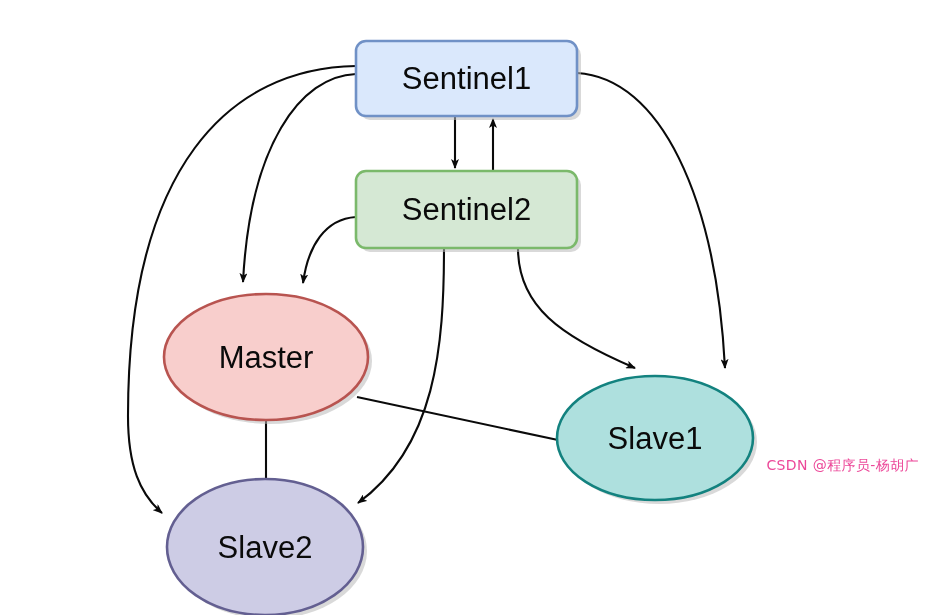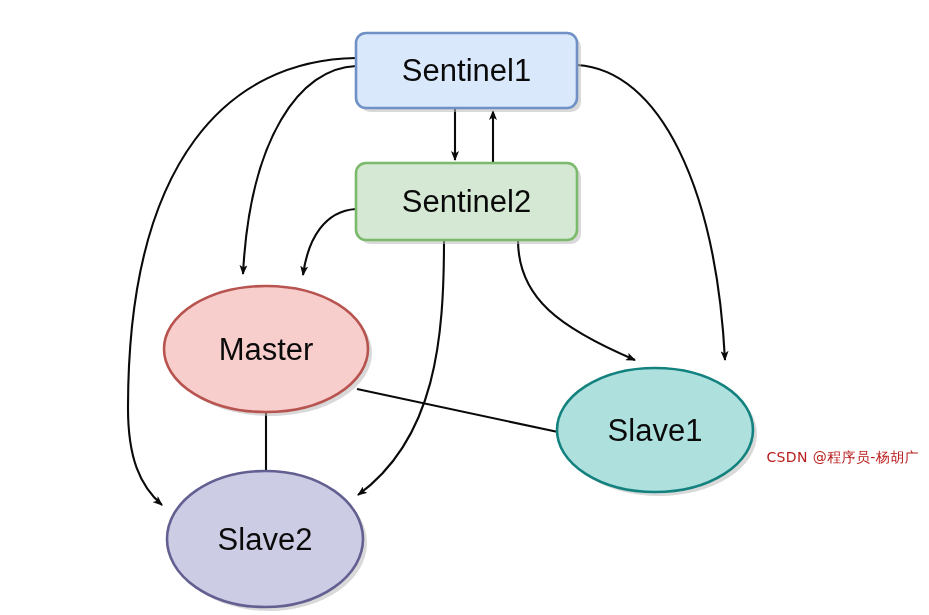--- a/index.html
+++ b/index.html
@@ -9,21 +9,21 @@
   }
   body {
     width: 929px;
     height: 615px;
     font-family: "Liberation Sans", sans-serif;
     position: relative;
     overflow: hidden;
   }
   #diagram-root {
     position: absolute;
-    left: 0; top: 8px;
+    left: 0; top: 16px;
     width: 929px;
     height: 467px;
   }
   svg#diagram-svg {
     display: block;
     width: 929px;
     height: 615px;
   }
   .node-label {
     font-family: "Liberation Sans", sans-serif;
@@ -44,21 +44,21 @@
   .node-shadow {
     fill: #b9b9b9;
     opacity: 0.55;
   }
   .watermark {
     position: absolute;
     right: 10px;
     bottom: 8px;
     font-family: "DejaVu Sans", sans-serif;
     font-size: 14px;
-    color: #b91c1c;
+    color: #ec4899;
     letter-spacing: 0.4px;
     white-space: nowrap;
     user-select: none;
   }
 </style>
 </head>
 <body>
 
 <div id="diagram-root">
   <svg id="diagram-svg" viewBox="0 0 929 615" xmlns="http://www.w3.org/2000/svg">

